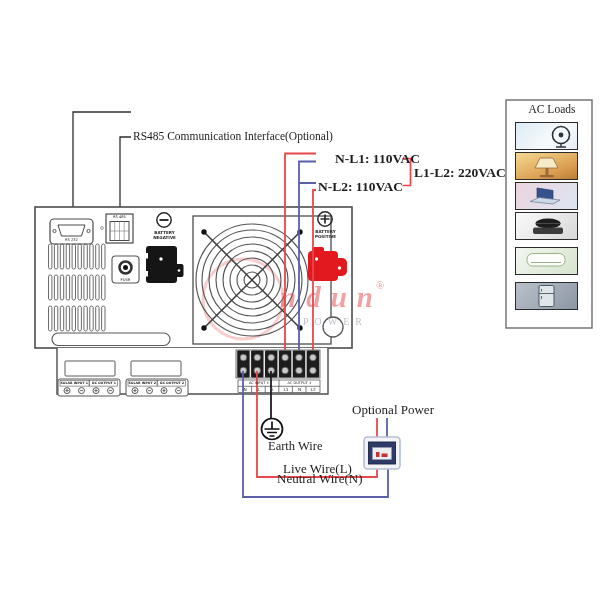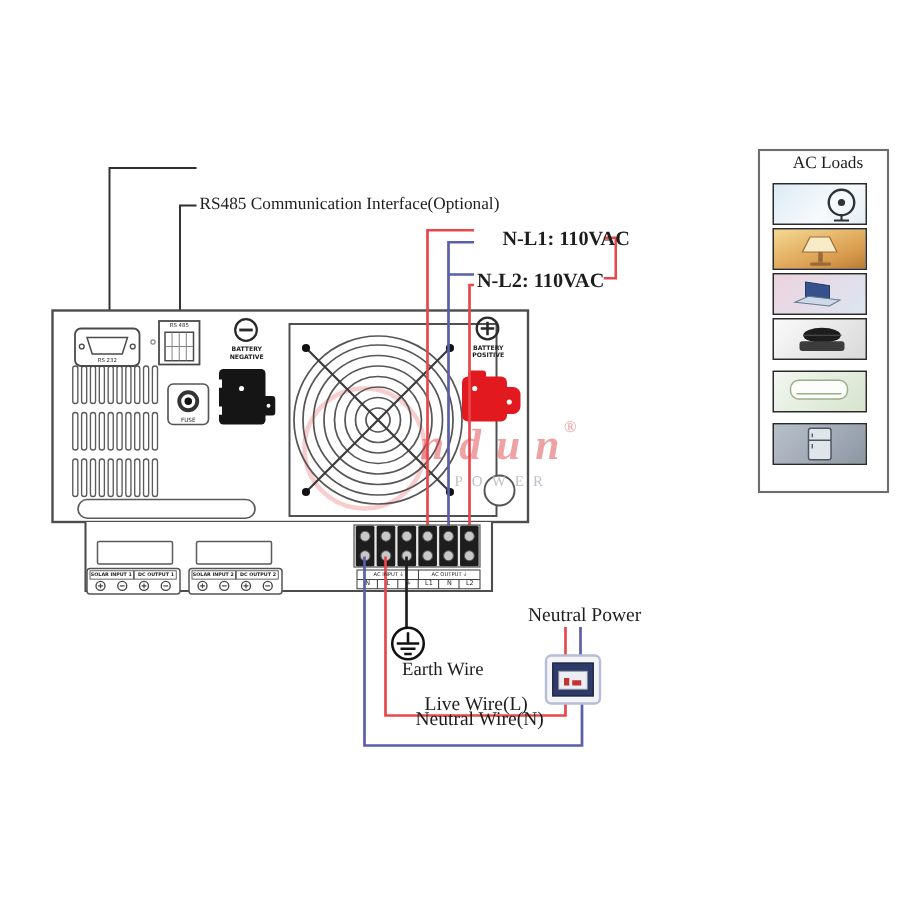--- a/index.html
+++ b/index.html
@@ -219,21 +219,22 @@
       <rect x="376" y="452" width="3.5" height="5" fill="#c23333"></rect>
       <rect x="381.5" y="453.5" width="6" height="3.5" fill="#c23333"></rect>
     </g>
 
     <rect x="506" y="100" width="86" height="228" fill="#fff" stroke="#6d6d6d" stroke-width="1.4"></rect>
   </svg>
 
   <div class="txt lbl" style="left:133px;top:130px;">RS485 Communication Interface(Optional)</div>
   <div class="txt blbl" style="left:318px;top:151px;margin-left:17px;">N-L1: 110VAC</div>
   <div class="txt blbl" style="left:318px;top:179px;">N-L2: 110VAC</div>
-  <div class="txt mlbl" style="left:352px;top:402px;">Neutral Power</div>
+  <div class="txt blbl" style="left:414px;top:165px;">L1-L2: 220VAC</div>
+  <div class="txt mlbl" style="left:352px;top:402px;">Optional Power</div>
   <div class="txt mlbl" style="left:268px;top:439px;font-size:12.5px;">Earth Wire</div>
   <div class="txt mlbl" style="left:283px;top:461px;">Live Wire(L)</div>
   <div class="txt mlbl" style="left:277px;top:471px;">Neutral Wire(N)</div>
   <div class="txt panel-title" style="left:506px;top:103px;width:92px;">AC Loads</div>
 
   <div class="txt tiny" style="left:50px;top:237.5px;width:43px;font-size:3.6px;">RS 232</div>
   <div class="txt tiny" style="left:106px;top:215.2px;width:27px;font-size:3.6px;">RS 485</div>
   <div class="txt tiny" style="left:112px;top:276.5px;width:27px;font-size:3.8px;">FUSE</div>
   <div class="txt tiny" style="left:146px;top:230px;width:37px;font-size:4.1px;font-weight:bold;line-height:1.3;">BATTERY NEGATIVE</div>
   <div class="txt tiny" style="left:307px;top:228.5px;width:37px;font-size:4.1px;font-weight:bold;line-height:1.3;">BATTERY POSITIVE</div>

